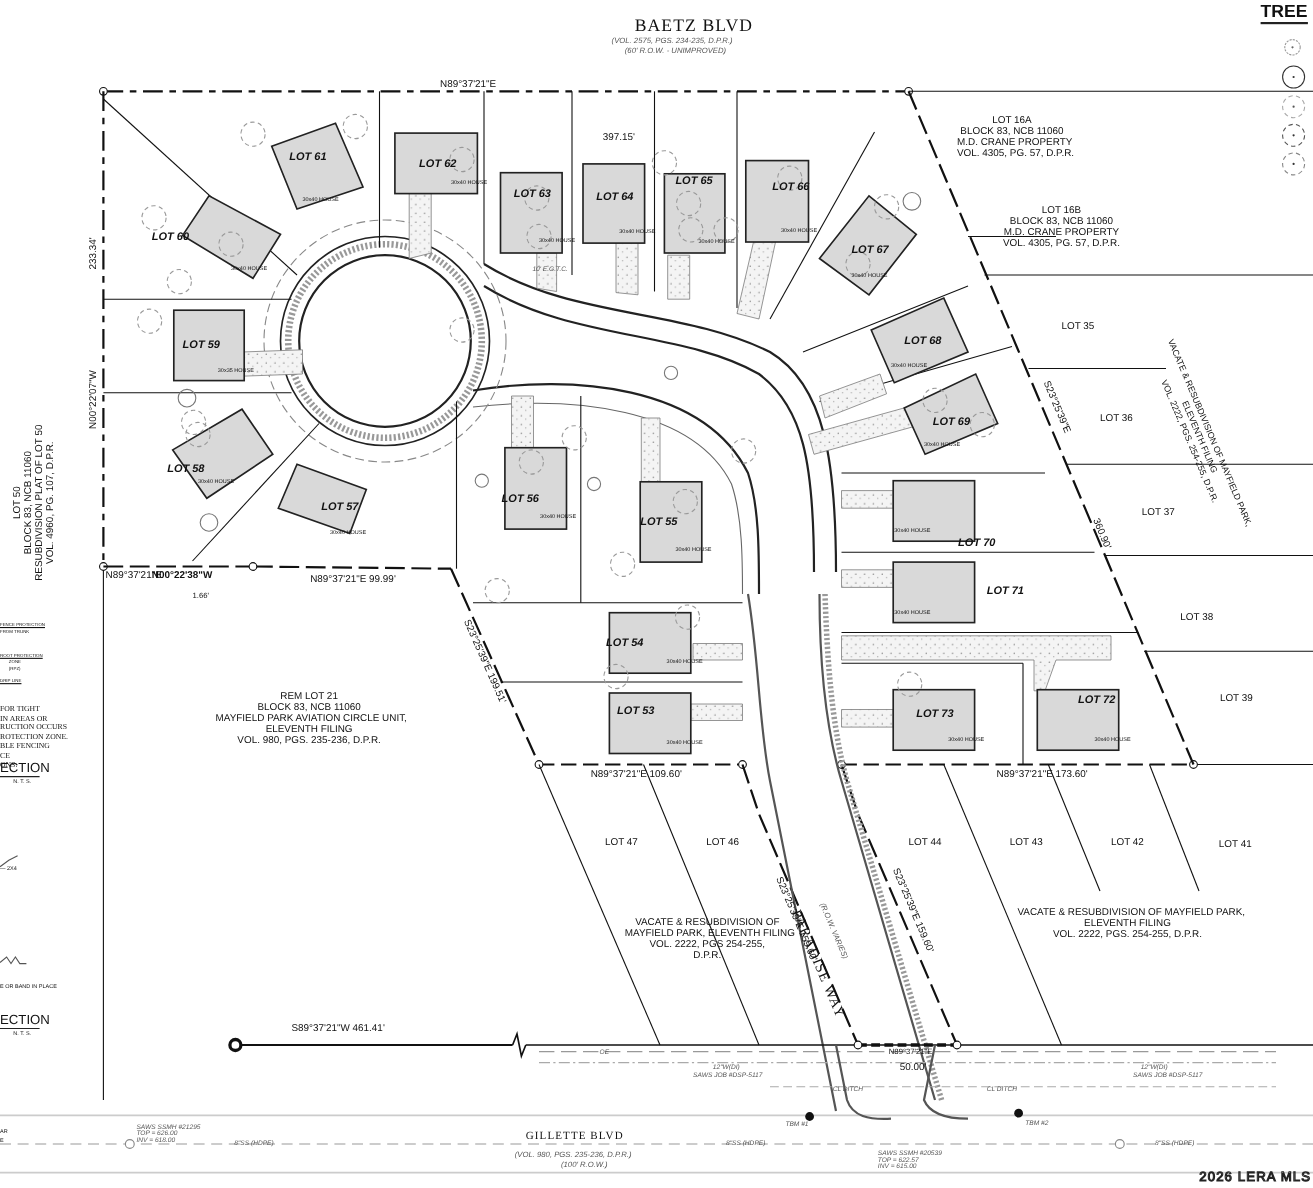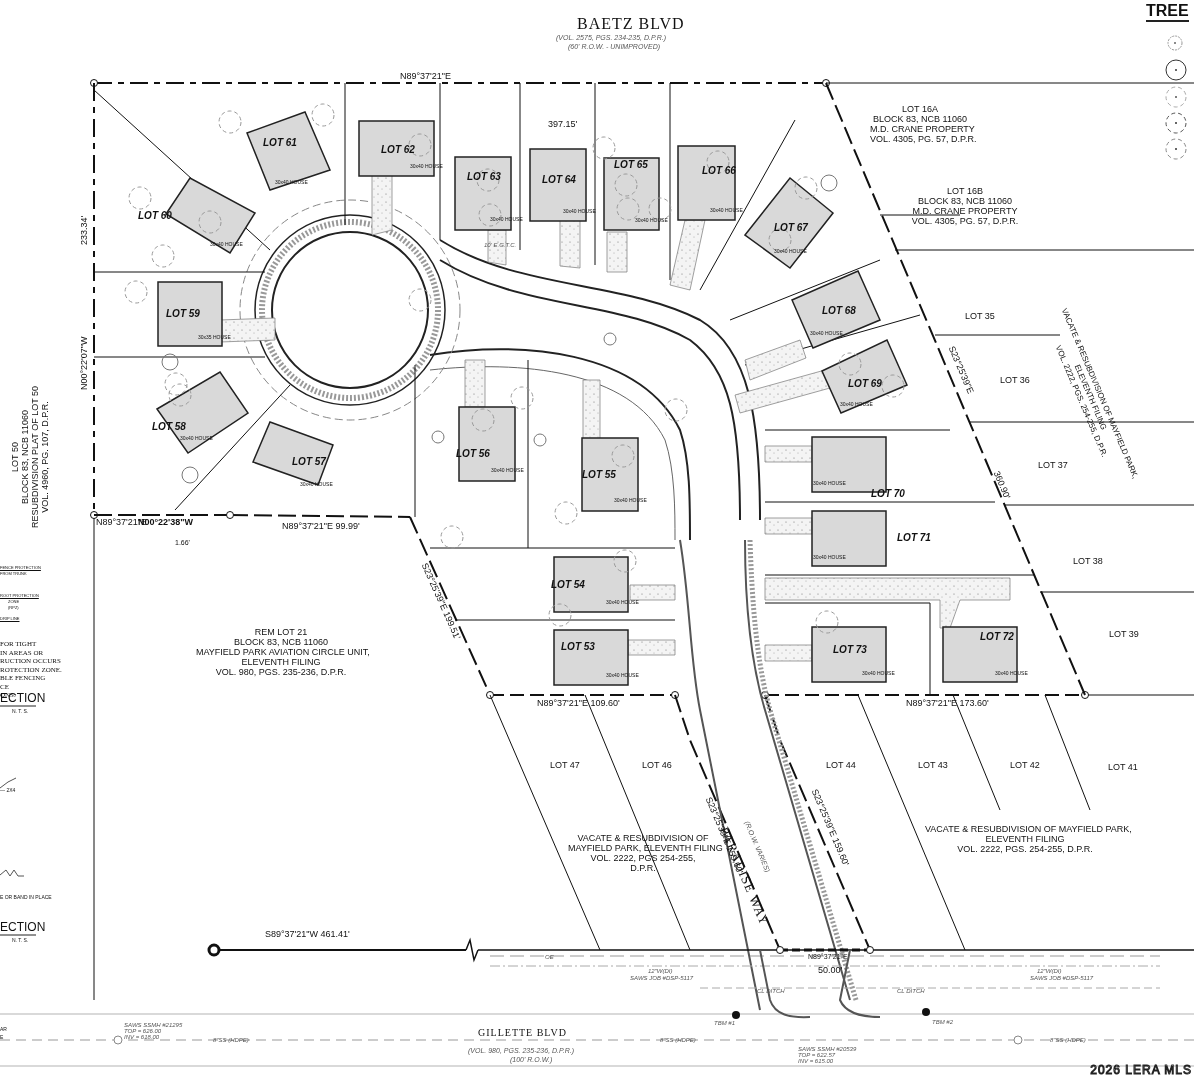--- a/index.html
+++ b/index.html
@@ -280,21 +280,21 @@
 <div class="t tiny center" style="left:840px;top:402px;font-size:5px;width:22px;">30x40 HOUSE</div>
 <div class="t lotlbl" style="left:871px;top:459px;margin-top:30px;">LOT 70</div>
 <div class="t tiny center" style="left:813px;top:481px;font-size:5px;width:22px;">30x40 HOUSE</div>
 <div class="t lotlbl" style="left:897px;top:533px;">LOT 71</div>
 <div class="t tiny center" style="left:813px;top:555px;font-size:5px;width:22px;">30x40 HOUSE</div>
 <div class="t lotlbl" style="left:980px;top:632px;">LOT 72</div>
 <div class="t tiny center" style="left:995px;top:671px;font-size:5px;width:22px;">30x40 HOUSE</div>
 <div class="t lotlbl" style="left:833px;top:645px;">LOT 73</div>
 <div class="t tiny center" style="left:862px;top:671px;font-size:5px;width:22px;">30x40 HOUSE</div>
 
-<div class="t small" style="left:965px;top:292px;margin-top:20px;">LOT 35</div>
+<div class="t small" style="left:965px;top:292px;">LOT 35</div>
 <div class="t small" style="left:1000px;top:376px;">LOT 36</div>
 <div class="t small" style="left:1038px;top:461px;">LOT 37</div>
 <div class="t small" style="left:1073px;top:545px;margin-top:12px;">LOT 38</div>
 <div class="t small" style="left:1109px;top:630px;">LOT 39</div>
 <div class="t small" style="left:550px;top:761px;">LOT 47</div>
 <div class="t small" style="left:642px;top:761px;">LOT 46</div>
 <div class="t small" style="left:826px;top:761px;">LOT 44</div>
 <div class="t small" style="left:918px;top:761px;">LOT 43</div>
 <div class="t small" style="left:1010px;top:761px;">LOT 42</div>
 <div class="t small" style="left:1108px;top:763px;">LOT 41</div>

